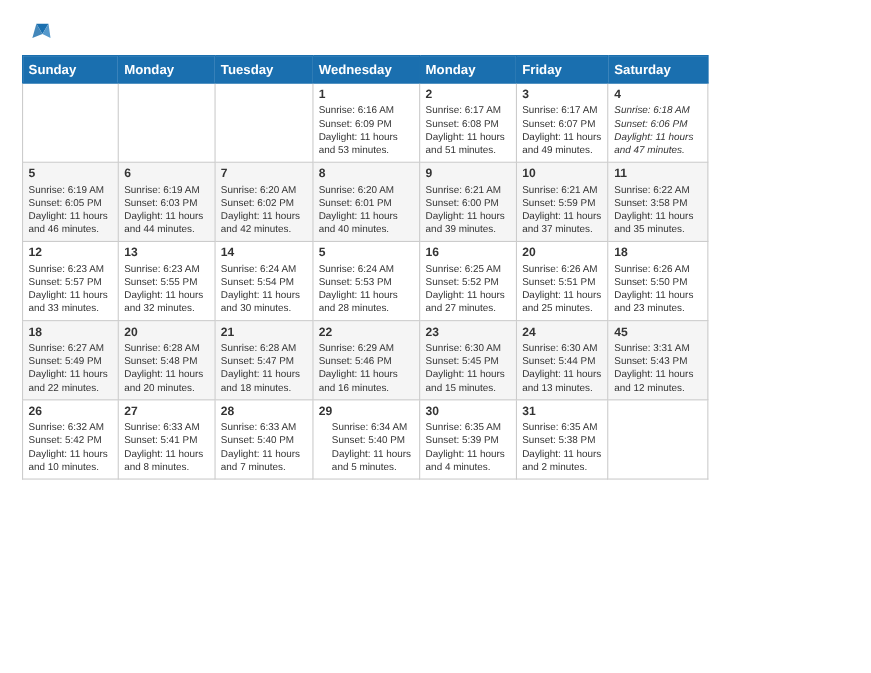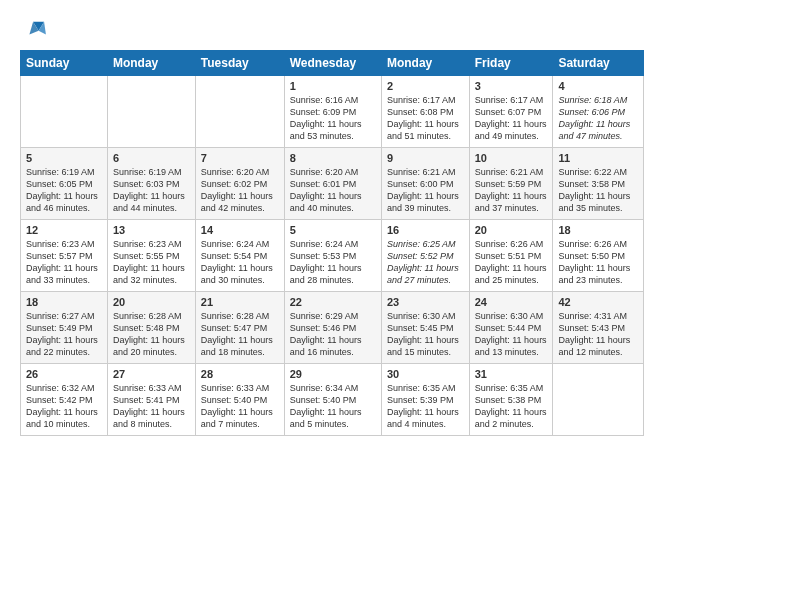--- a/index.html
+++ b/index.html
@@ -222,21 +222,21 @@
 Daylight: 11 hours and 30 minutes.</div>
           </td>
           <td>
             <span class="day-num">5</span>
             <div class="cell-text" style="white-space: pre-line;">Sunrise: 6:24 AM
 Sunset: 5:53 PM
 Daylight: 11 hours and 28 minutes.</div>
           </td>
           <td>
             <span class="day-num">16</span>
-            <div class="cell-text" style="white-space: pre-line; font-style: italic;">Sunrise: 6:25 AM
+            <div class="cell-text" style="white-space: pre-line;">Sunrise: 6:25 AM
 Sunset: 5:52 PM
 Daylight: 11 hours and 27 minutes.</div>
           </td>
           <td>
             <span class="day-num">20</span>
             <div class="cell-text" style="white-space: pre-line;">Sunrise: 6:26 AM
 Sunset: 5:51 PM
 Daylight: 11 hours and 25 minutes.</div>
           </td>
           <td>
@@ -277,22 +277,22 @@
 Sunset: 5:45 PM
 Daylight: 11 hours and 15 minutes.</div>
           </td>
           <td>
             <span class="day-num">24</span>
             <div class="cell-text" style="white-space: pre-line;">Sunrise: 6:30 AM
 Sunset: 5:44 PM
 Daylight: 11 hours and 13 minutes.</div>
           </td>
           <td>
-            <span class="day-num">42</span>
-            <div class="cell-text" style="white-space: pre-line;">Sunrise: 4:31 AM
+            <span class="day-num">45</span>
+            <div class="cell-text" style="white-space: pre-line;">Sunrise: 3:31 AM
 Sunset: 5:43 PM
 Daylight: 11 hours and 12 minutes.</div>
           </td>
         </tr>
         <tr>
           <td>
             <span class="day-num">26</span>
             <div class="cell-text" style="white-space: pre-line;">Sunrise: 6:32 AM
 Sunset: 5:42 PM
 Daylight: 11 hours and 10 minutes.</div>
@@ -304,21 +304,21 @@
 Daylight: 11 hours and 8 minutes.</div>
           </td>
           <td>
             <span class="day-num">28</span>
             <div class="cell-text" style="white-space: pre-line;">Sunrise: 6:33 AM
 Sunset: 5:40 PM
 Daylight: 11 hours and 7 minutes.</div>
           </td>
           <td>
             <span class="day-num">29</span>
-            <div class="cell-text" style="white-space: pre-line;">Sunrise: 6:34 AM
+            <div class="cell-text" style="white-space: pre-line; margin-left: 12px;">Sunrise: 6:34 AM
 Sunset: 5:40 PM
 Daylight: 11 hours and 5 minutes.</div>
           </td>
           <td>
             <span class="day-num">30</span>
             <div class="cell-text" style="white-space: pre-line;">Sunrise: 6:35 AM
 Sunset: 5:39 PM
 Daylight: 11 hours and 4 minutes.</div>
           </td>
           <td>

